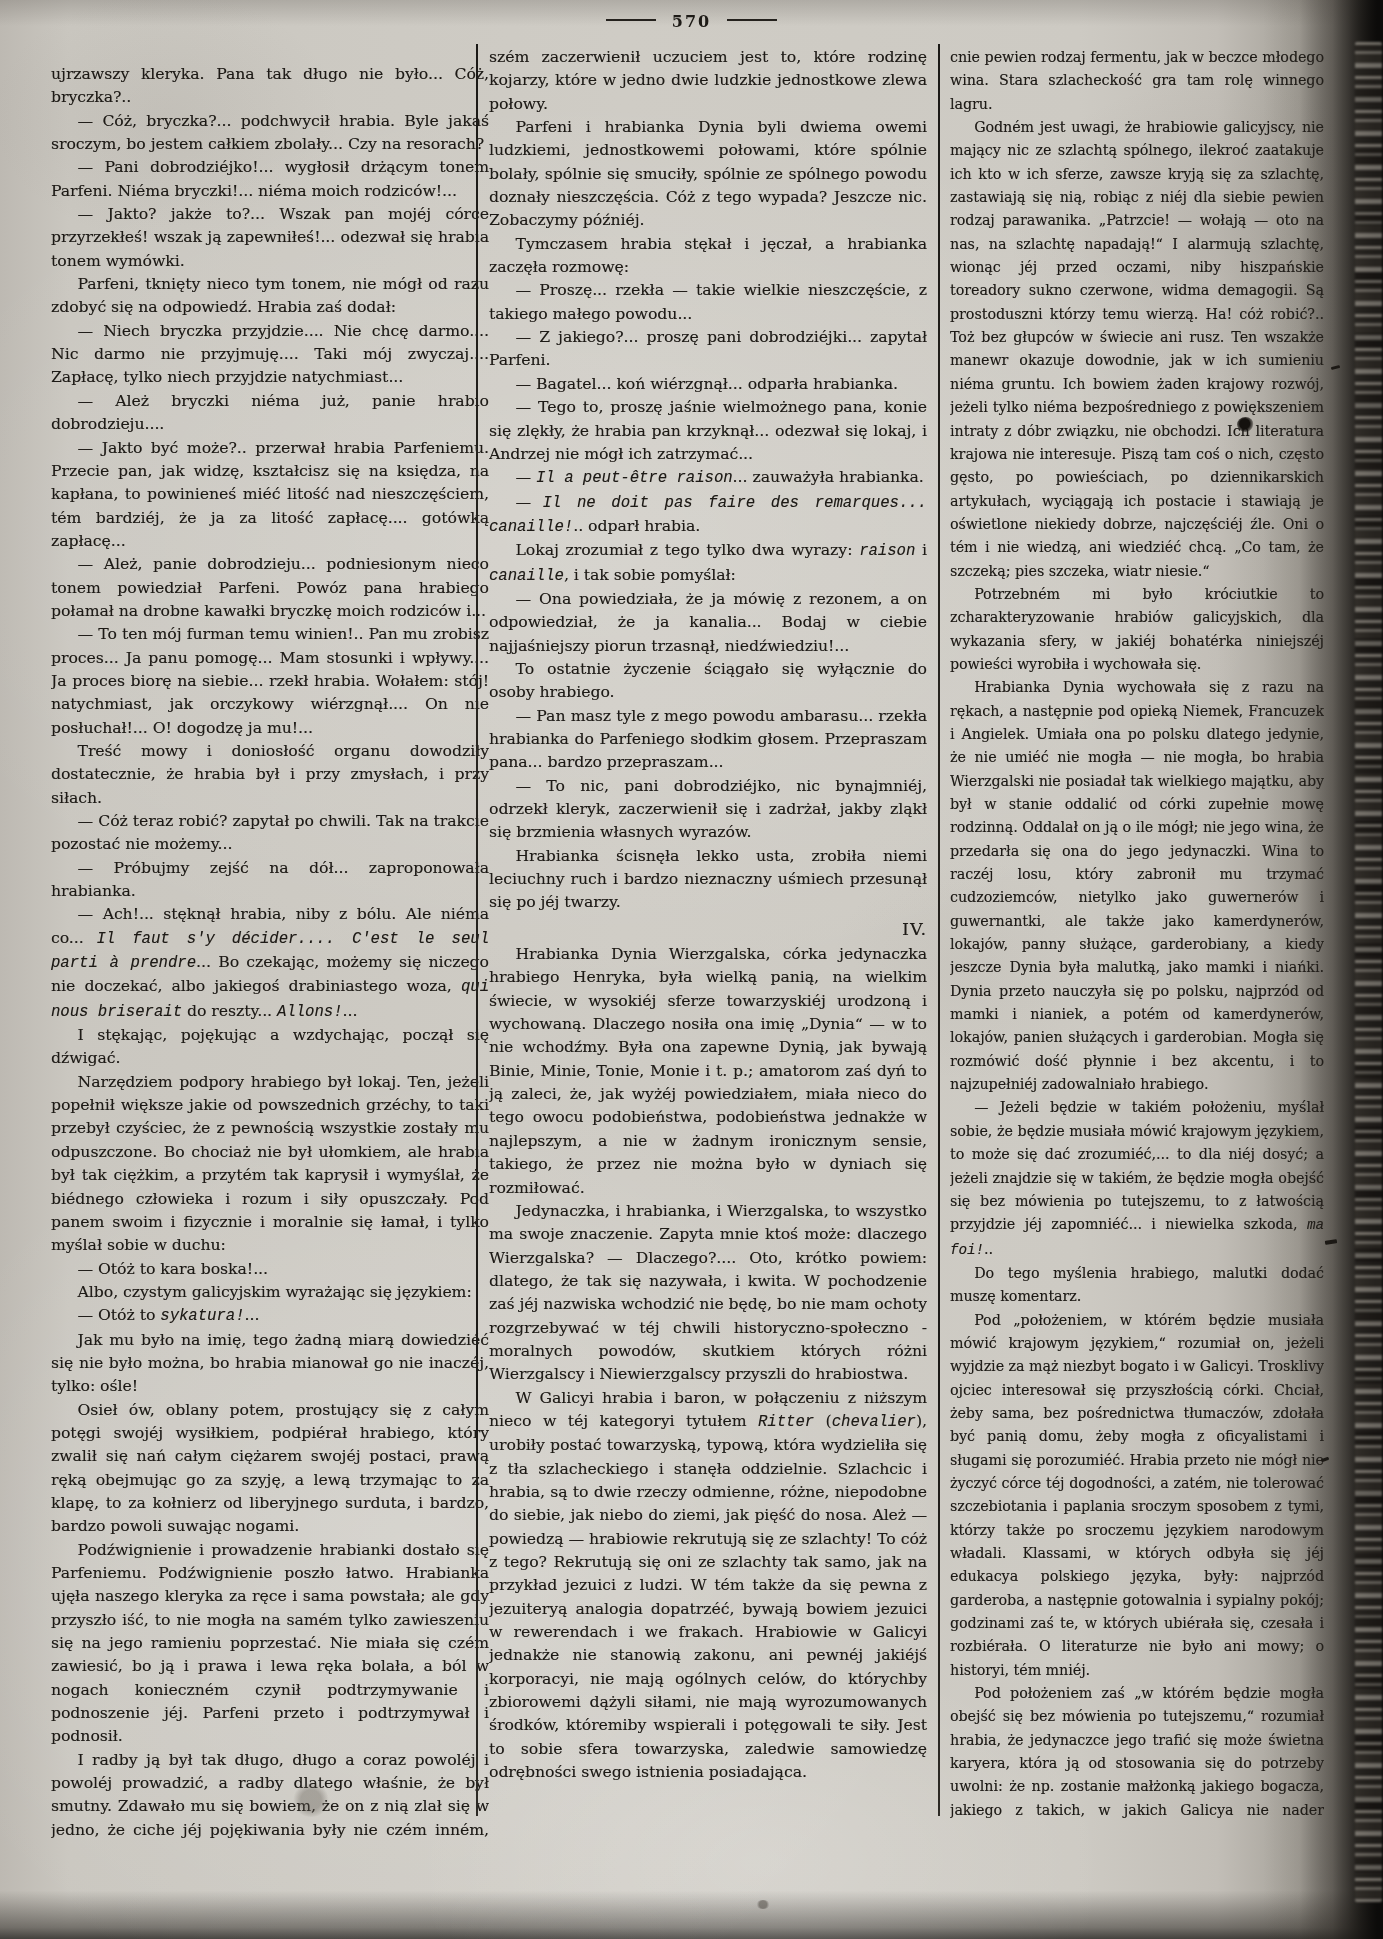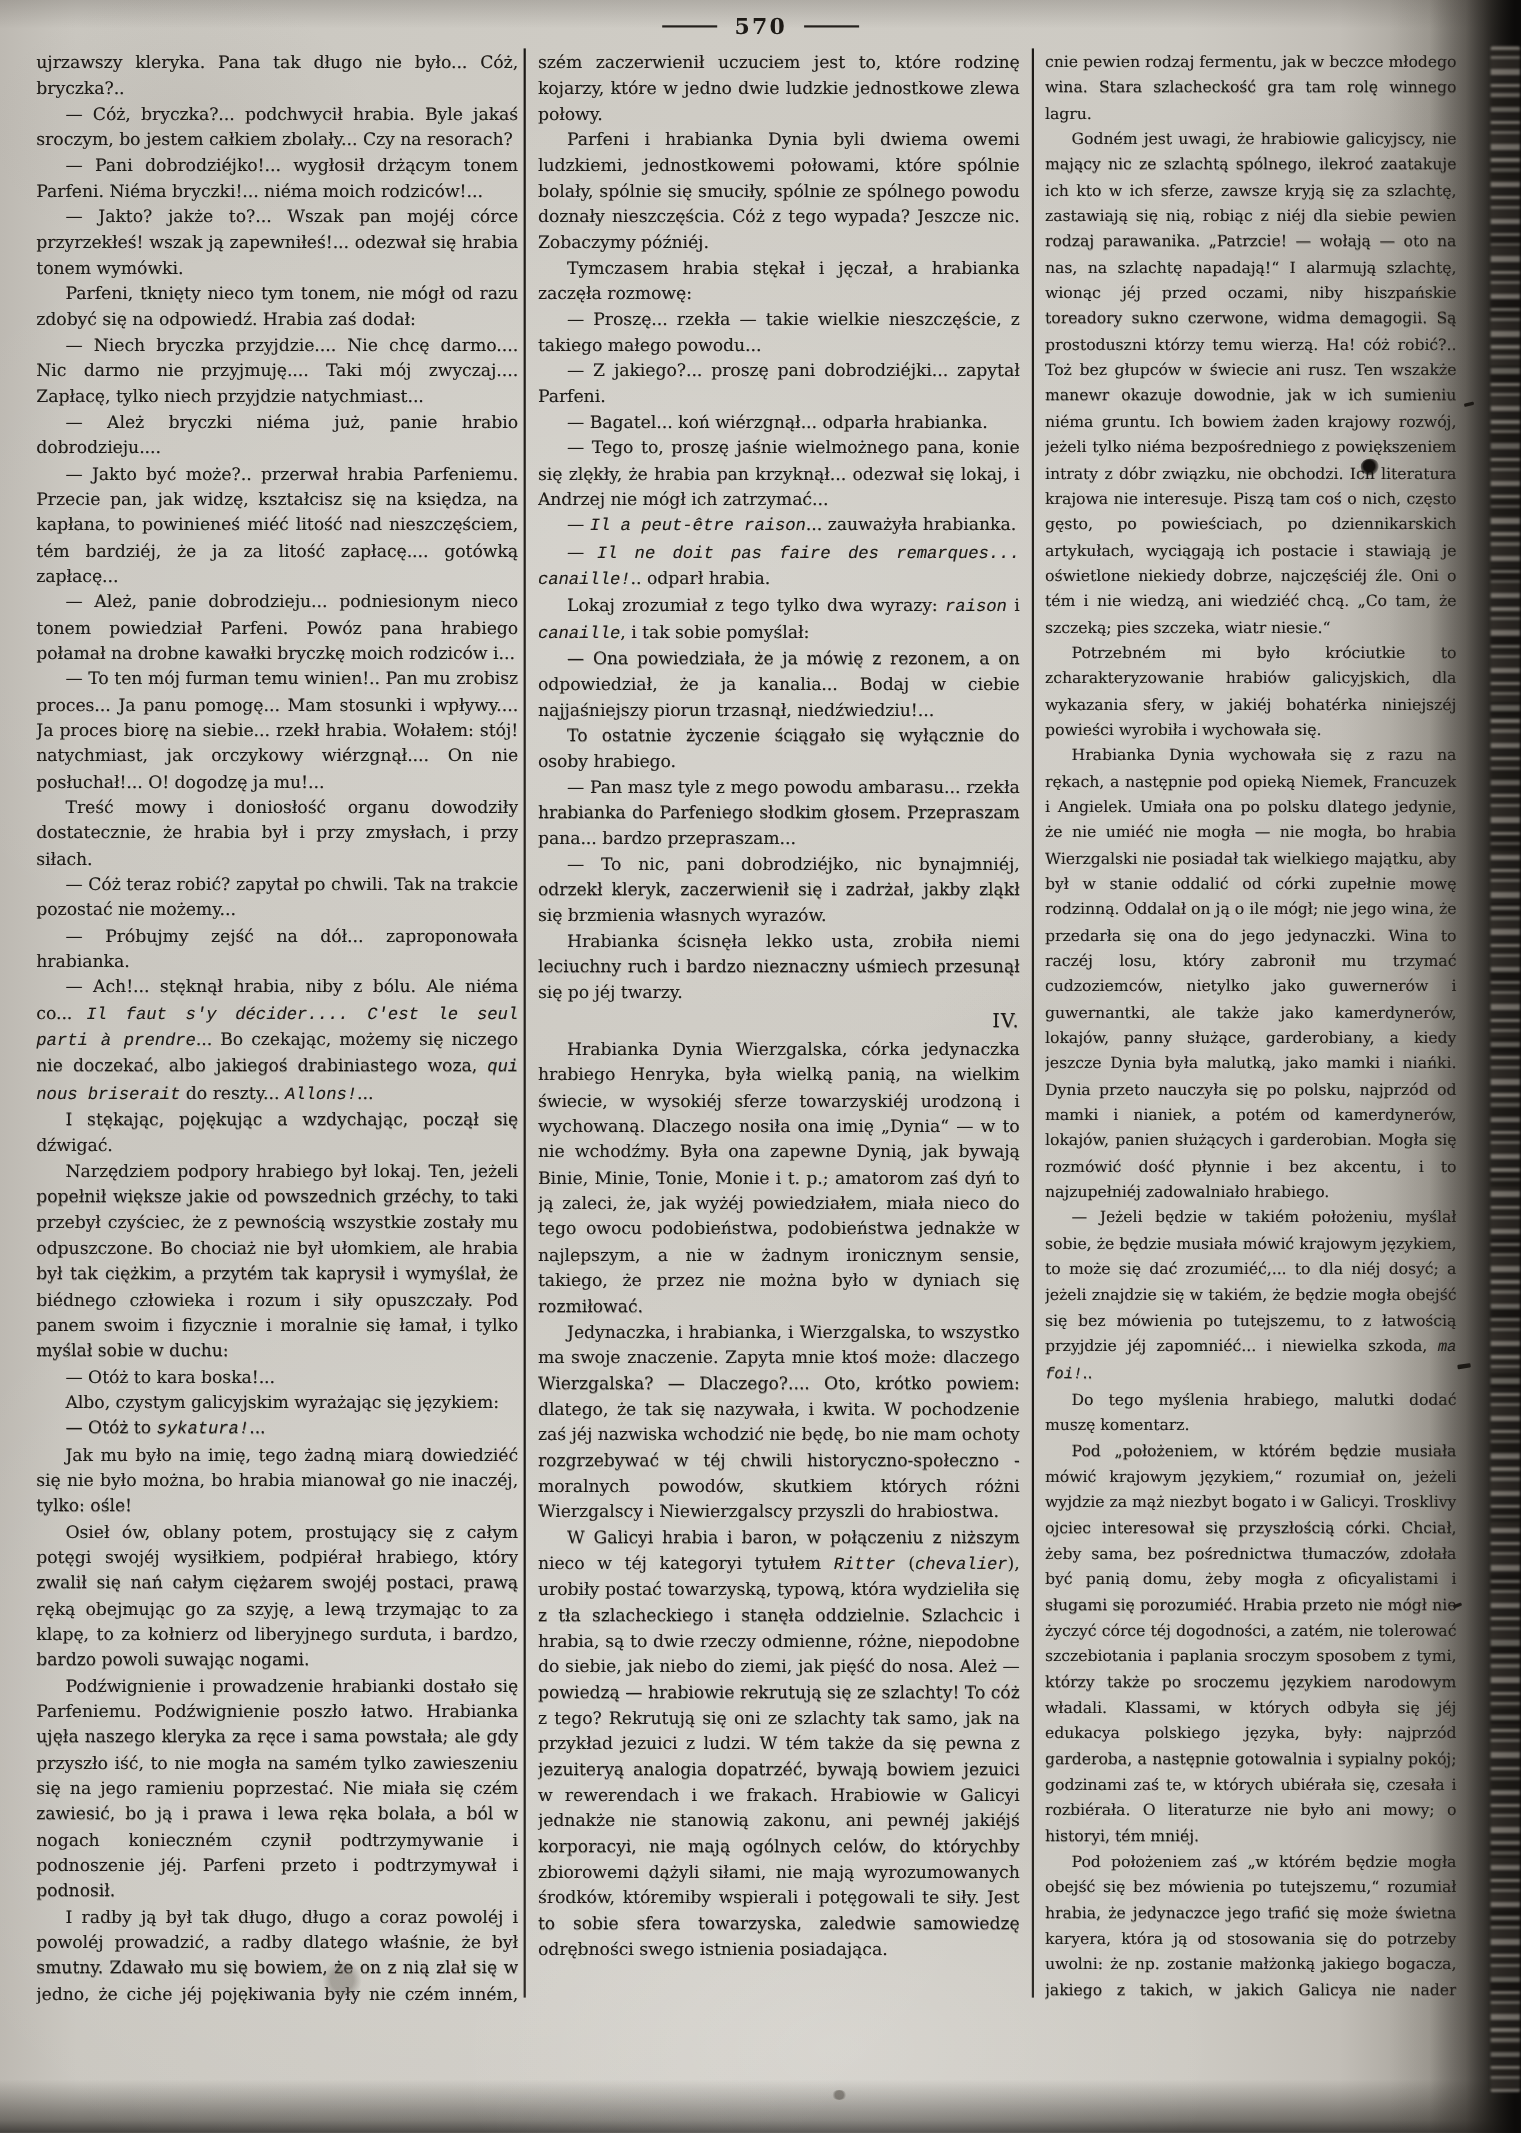--- a/index.html
+++ b/index.html
@@ -17,26 +17,26 @@
   }
   .texture{position:absolute;inset:0;pointer-events:none;
     background:
       radial-gradient(250px 180px at 12% 6%, rgba(120,114,106,0.10), transparent 70%),
       radial-gradient(300px 220px at 88% 12%, rgba(120,114,106,0.12), transparent 70%),
       radial-gradient(500px 300px at 55% 96%, rgba(255,255,255,0.18), transparent 70%),
       radial-gradient(200px 160px at 70% 50%, rgba(125,119,110,0.07), transparent 70%);
   }
   .pagehead{position:absolute;top:12px;left:0;width:1383px;text-align:center;white-space:nowrap;}
   .pagehead .hrule{display:inline-block;width:50px;height:2px;background:#24211d;vertical-align:6px;margin:0 16px;}
-  .pagehead .num{display:inline-block;font-size:20px;font-weight:bold;letter-spacing:2px;color:#1d1a16;}
+  .pagehead .num{display:inline-block;font-size:16px;font-weight:bold;letter-spacing:2px;color:#1d1a16;}
   .col{position:absolute;top:46px;height:1778px;overflow:hidden;
     text-align:justify;
     text-shadow:0.25px 0.25px 0 rgba(28,24,20,0.42);
   }
-  #col1{left:33px;width:438px;font-size:15.6px;line-height:23.35px;}
+  #col1{left:51px;width:438px;font-size:15.6px;line-height:23.35px;margin-top:17px;}
   #col2{left:489px;width:438px;font-size:15.6px;line-height:23.35px;}
   #col3{left:950px;width:374px;font-size:14.2px;line-height:23.35px;}
   .col p{margin:0;text-indent:1.7em;}
   .col p.continued{text-indent:0;}
   .col p.heading{text-align:right;text-indent:0;font-size:1.12em;letter-spacing:1px;padding:3px 0 2px;}
   .vrule{position:absolute;top:44px;width:2px;height:1772px;
     background:linear-gradient(to bottom,#1b1916 0%,#27241f 40%,#1b1916 75%,#2d2a25 100%);}
   #vrule1{left:476px;}
   #vrule2{left:938px;}
   .gutter{position:absolute;right:0;top:0;width:120px;height:1939px;pointer-events:none;

